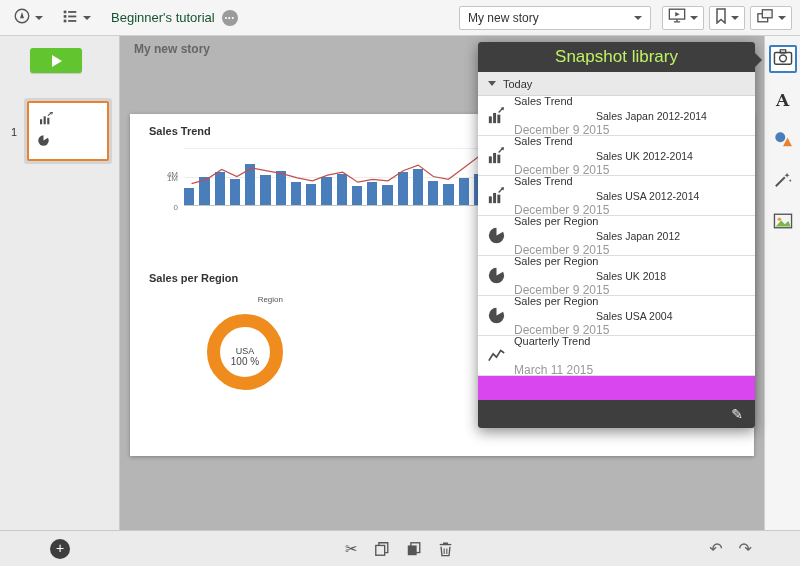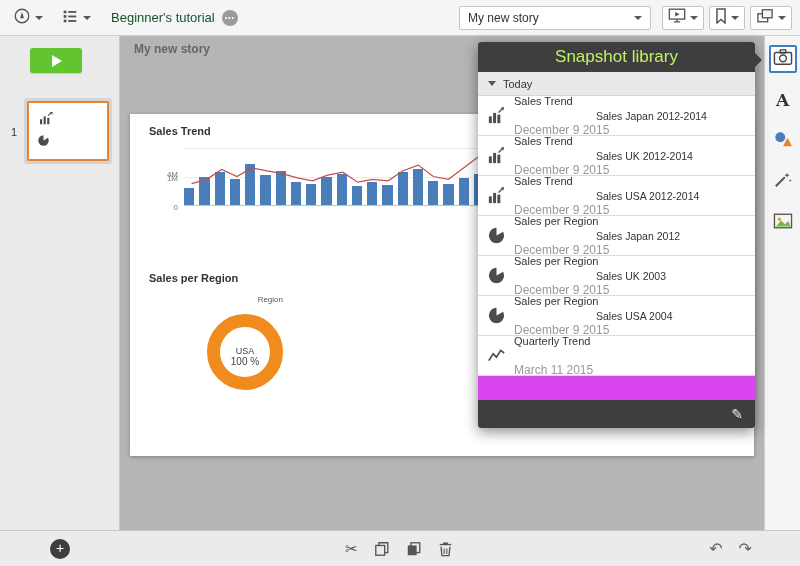--- a/index.html
+++ b/index.html
@@ -386,21 +386,21 @@
         <span class="sp-icon">
             <svg width="17" height="17" viewBox="0 0 20 20">
               <circle cx="10" cy="10" r="9" fill="#4d4d4d"></circle>
               <path d="M10 10 L10 0 A10 10 0 0 1 18.7 5 Z" fill="#fff"></path>
             </svg>
           </span>
         <span class="sp-text">
           <span class="sp-name">Sales per Region</span>
           <span class="sp-date">December 9 2015</span>
         </span>
-        <span class="sp-desc">Sales UK 2003</span>
+        <span class="sp-desc">Sales UK 2018</span>
       </div>
 
       <div class="sp-row">
         <span class="sp-icon">
             <svg width="17" height="17" viewBox="0 0 20 20">
               <circle cx="10" cy="10" r="9" fill="#4d4d4d"></circle>
               <path d="M10 10 L10 0 A10 10 0 0 1 18.7 5 Z" fill="#fff"></path>
             </svg>
           </span>
         <span class="sp-text">

